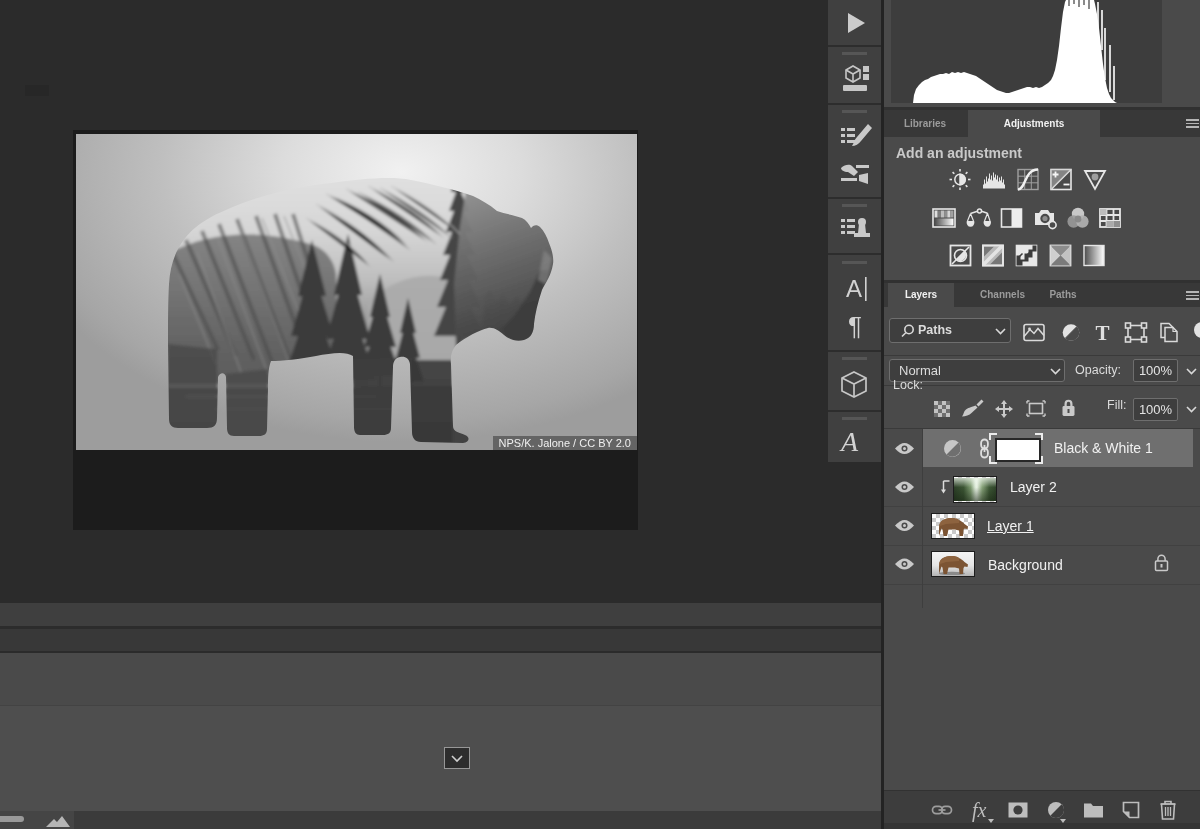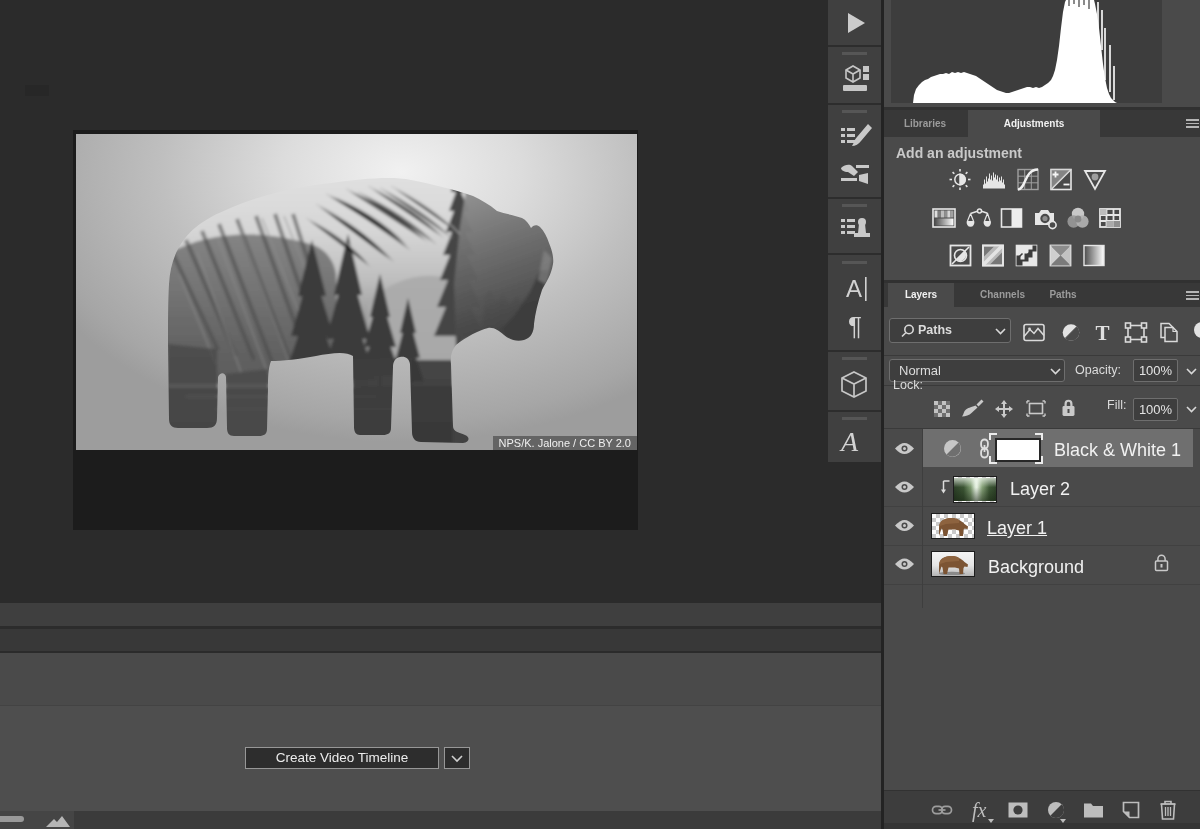--- a/index.html
+++ b/index.html
@@ -24,21 +24,21 @@
        text-align:center;}
   .tab.active{background:#4a4a4a;color:#f2f2f2;}
   .burger{position:absolute;right:1px;width:13px;height:9px;
      background:linear-gradient(#b5b5b5 0 1.5px,transparent 1.5px 3.7px,#b5b5b5 3.7px 5.2px,transparent 5.2px 7.4px,#b5b5b5 7.4px 9px);}
   .divh{position:absolute;left:0;width:316px;height:1px;background:#3a3a3a;}
   .label{position:absolute;color:#dcdcdc;font-size:12.5px;}
   .combo{position:absolute;background:#3e3e3e;border:1px solid #6e6e6e;border-radius:3px;
       color:#e3e3e3;font-size:12.5px;box-sizing:border-box;}
   .vbox{position:absolute;background:#3e3e3e;border:1px solid #6e6e6e;border-radius:2px;
       color:#e3e3e3;font-size:12.5px;box-sizing:border-box;text-align:center;}
-  .lname{position:absolute;color:#f1f1f1;font-size:18px;}
+  .lname{position:absolute;color:#f1f1f1;font-size:14px;}
   .thumb{position:absolute;border:1px solid #1d1d1d;box-sizing:border-box;overflow:hidden;}
   .checker{background-image:linear-gradient(45deg,#c9c9c9 25%,transparent 25%,transparent 75%,#c9c9c9 75%),
      linear-gradient(45deg,#c9c9c9 25%,transparent 25%,transparent 75%,#c9c9c9 75%);
      background-size:8px 8px;background-position:0 0,4px 4px;background-color:#fdfdfd;}
   
   .band{position:absolute;left:0;}
   #cvtbtn{position:absolute;left:245px;top:747px;width:194px;height:22px;background:#2d2d2d;
      border:1px solid #979797;box-sizing:border-box;color:#ededed;font-size:13.5px;
      text-align:center;line-height:20px;}
   #cvtdd{position:absolute;left:444px;top:747px;width:26px;height:22px;background:#2d2d2d;
@@ -219,21 +219,20 @@
   <div class="band" style="top:651px;width:881px;height:2px;background:#2b2b2b"></div>
   <div class="band" style="top:653px;width:881px;height:52px;background:#4a4a4a"></div>
   <div class="band" style="top:705px;width:881px;height:1px;background:#434343"></div>
   <div class="band" style="top:706px;width:881px;height:105px;background:#4e4e4e"></div>
   <div class="band" style="top:811px;width:881px;height:18px;background:#3b3b3b"></div>
   <div class="band" style="top:811px;width:74px;height:18px;background:#454545"></div>
   <div class="abs" style="left:-4px;top:816px;width:28px;height:6px;border-radius:3px;background:#9a9a9a"></div>
   <svg class="abs" style="left:45px;top:814px" width="26" height="14" viewBox="0 0 26 14">
     <path d="M1,13 L9,5 L12,8 L17,2 L25,13 Z" fill="#b5b5b5"></path>
   </svg>
-  <div id="cvtbtn">Create Video Timeline</div>
   <div id="cvtdd">
       <svg width="24" height="20" viewBox="0 0 24 20">
         <path d="M7,8 L12,13 L17,8" fill="none" stroke="#cfcfcf" stroke-width="1.6"></path>
       </svg>
     </div>
 
   <div class="abs" id="strip">
     <svg width="53" height="462" viewBox="0 0 53 462">
 
       <g fill="#2d2d2d">

